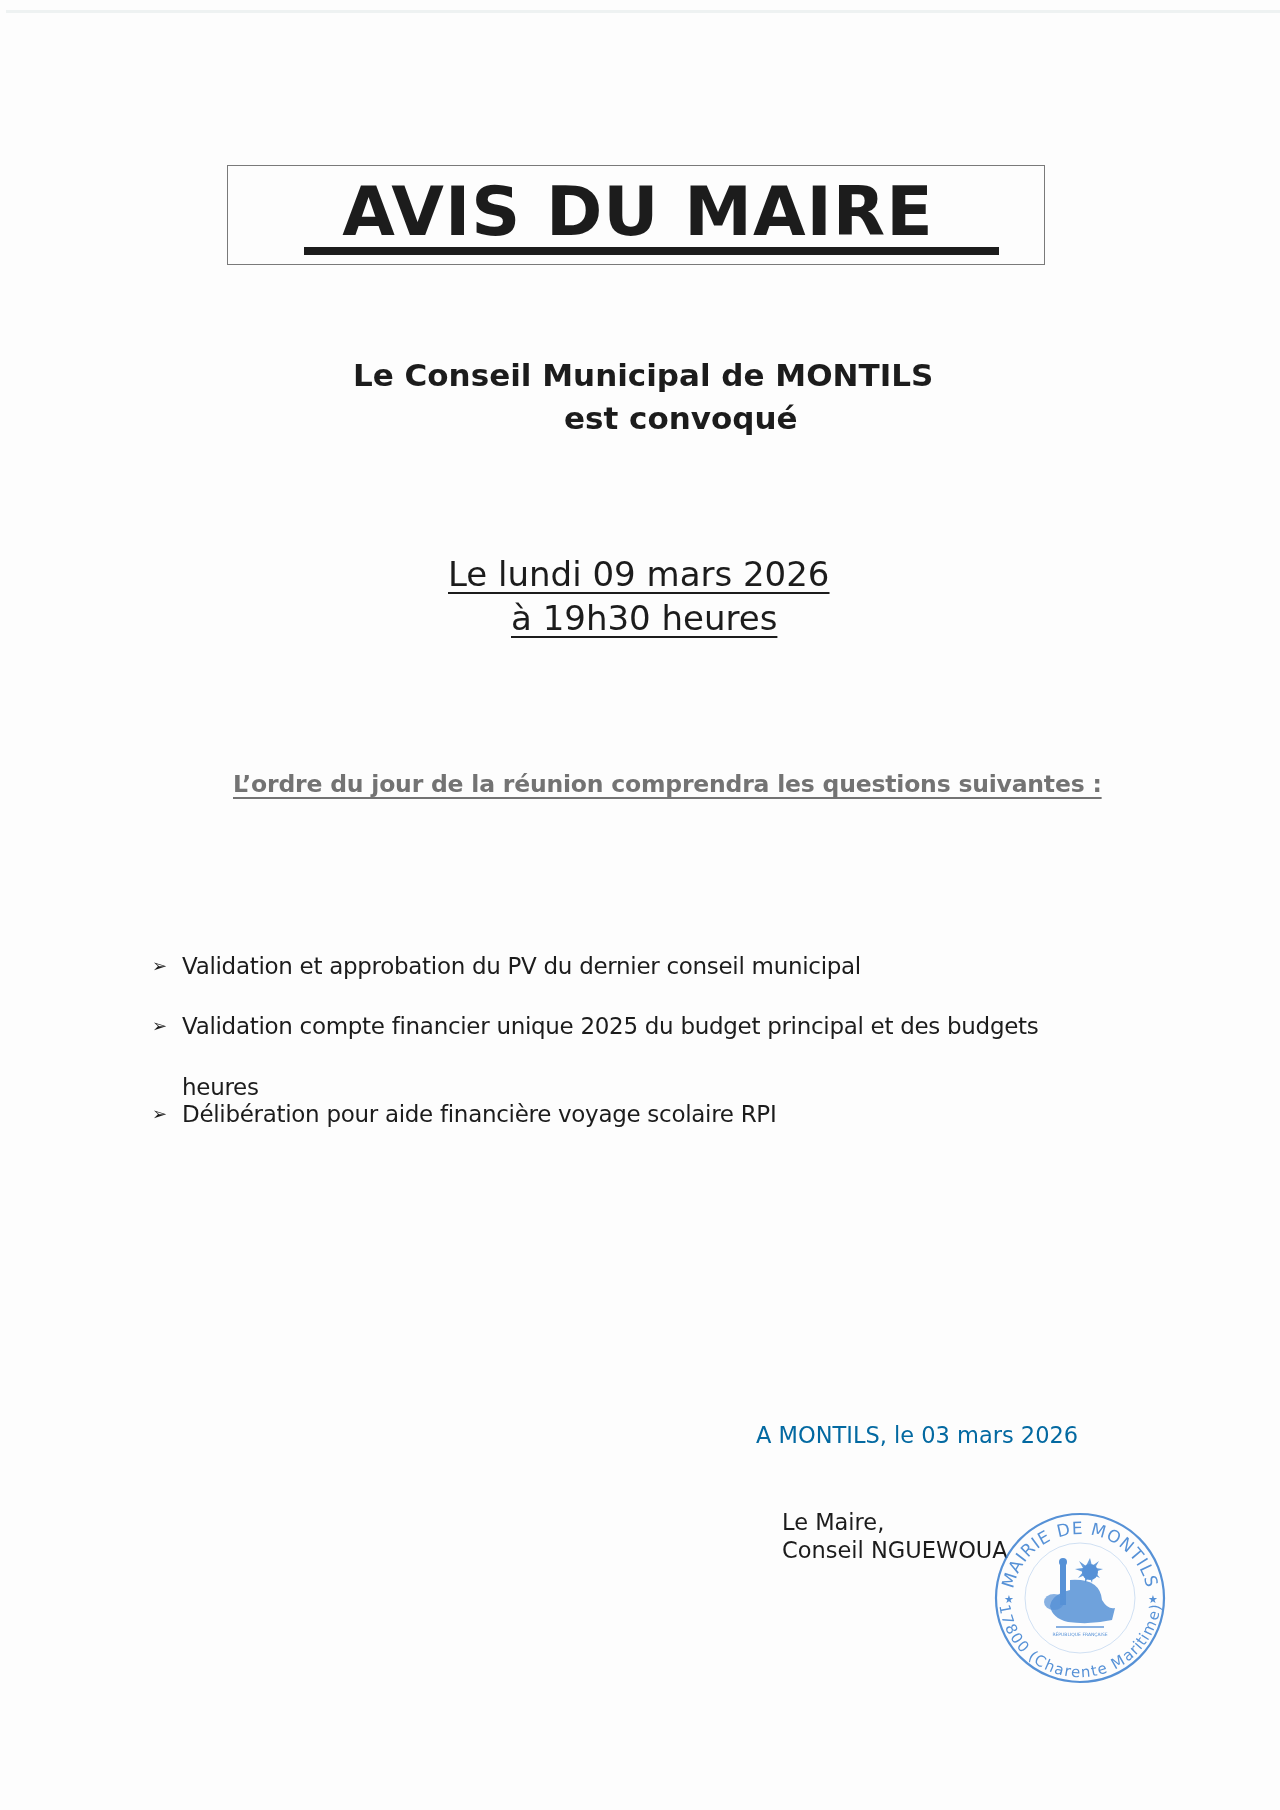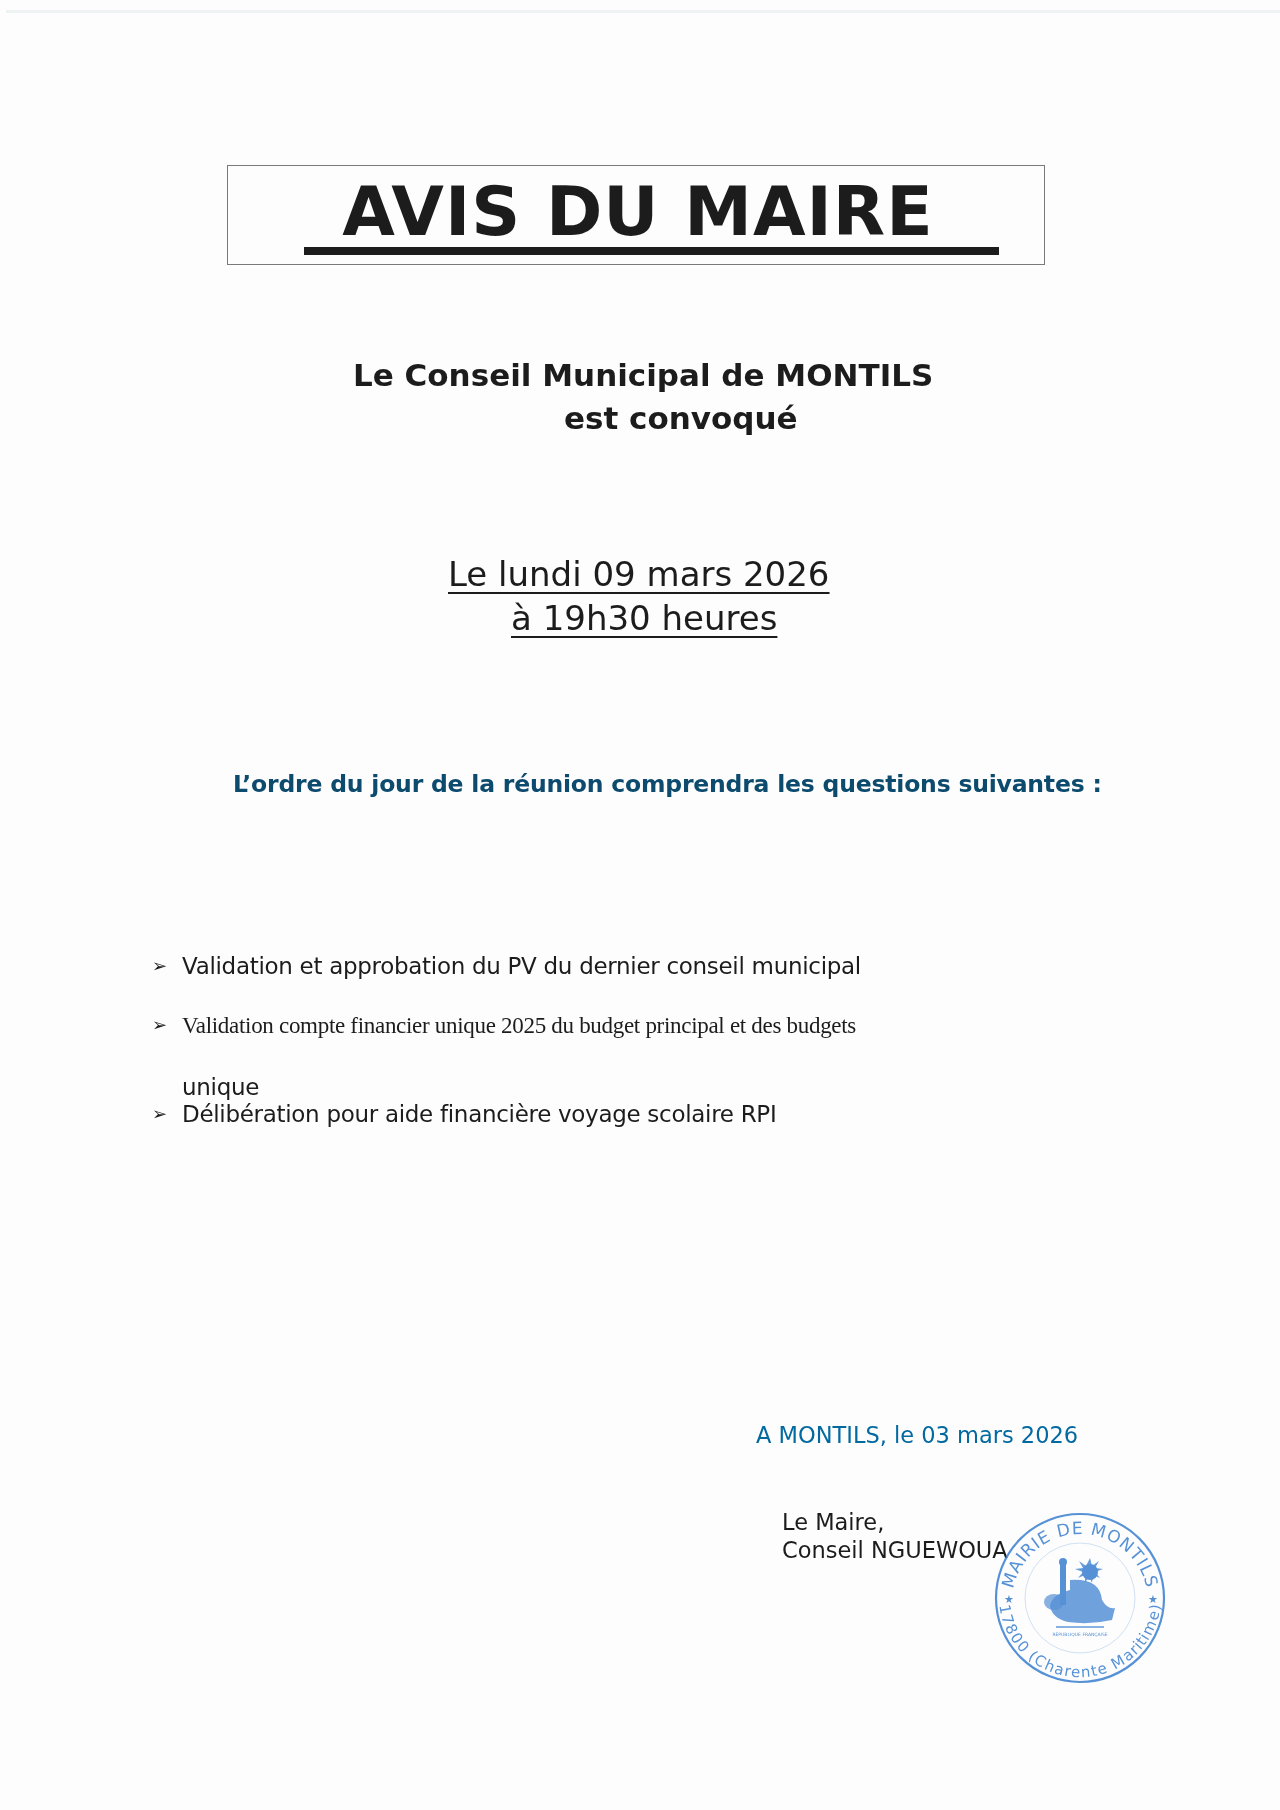--- a/index.html
+++ b/index.html
@@ -85,42 +85,43 @@
     }
     .date1 { left: 448px; top: 554px; }
     .date2 { left: 511px; top: 598px; }
     .agenda-heading {
       position: absolute;
       left: 233px;
       top: 770px;
       white-space: nowrap;
       font-size: 23.5px;
       font-weight: bold;
-      color: #0c4a6e;
+      color: #737373;
+      text-decoration: underline;
       text-decoration-thickness: 2px;
       text-underline-offset: 5px;
       letter-spacing: -0.2px;
     }
     .agenda-item {
       position: absolute;
       left: 152px;
       white-space: nowrap;
       font-size: 23px;
       color: #1c1c1c;
       letter-spacing: -0.3px;
     }
     .agenda-item .bullet {
       display: inline-block;
       width: 30px;
       font-size: 18px;
       color: #1c1c1c;
       vertical-align: 2px;
     }
     .item1 { top: 953px; }
-    .item2 { top: 1013px; font-family: Liberation Serif, serif; }
+    .item2 { top: 1013px; }
     .item2-cont { left: 182px; top: 1074px; }
     .item3 { top: 1101px; }
     .place-date {
       position: absolute;
       left: 756px;
       top: 1422px;
       white-space: nowrap;
       font-size: 22.5px;
       color: #0369a1;
     }
@@ -161,21 +162,21 @@
 <div class="date-line date2">à 19h30 heures</div>
 
 <div class="agenda-heading">L’ordre du jour de la réunion comprendra les questions suivantes :</div>
 
 <div class="agenda-item item1">
   <span class="bullet">➢</span><span>Validation et approbation du PV du dernier conseil municipal</span>
 </div>
 <div class="agenda-item item2">
   <span class="bullet">➢</span><span>Validation compte financier unique 2025 du budget principal et des budgets</span>
 </div>
-<div class="agenda-item item2-cont">unique</div>
+<div class="agenda-item item2-cont">heures</div>
 <div class="agenda-item item3">
   <span class="bullet">➢</span><span>Délibération pour aide financière voyage scolaire RPI</span>
 </div>
 
 <div class="place-date">A MONTILS, le 03 mars 2026</div>
 
 <div class="signature">
   <div>Le Maire,</div>
   <div>Conseil NGUEWOUA</div>
 </div>

